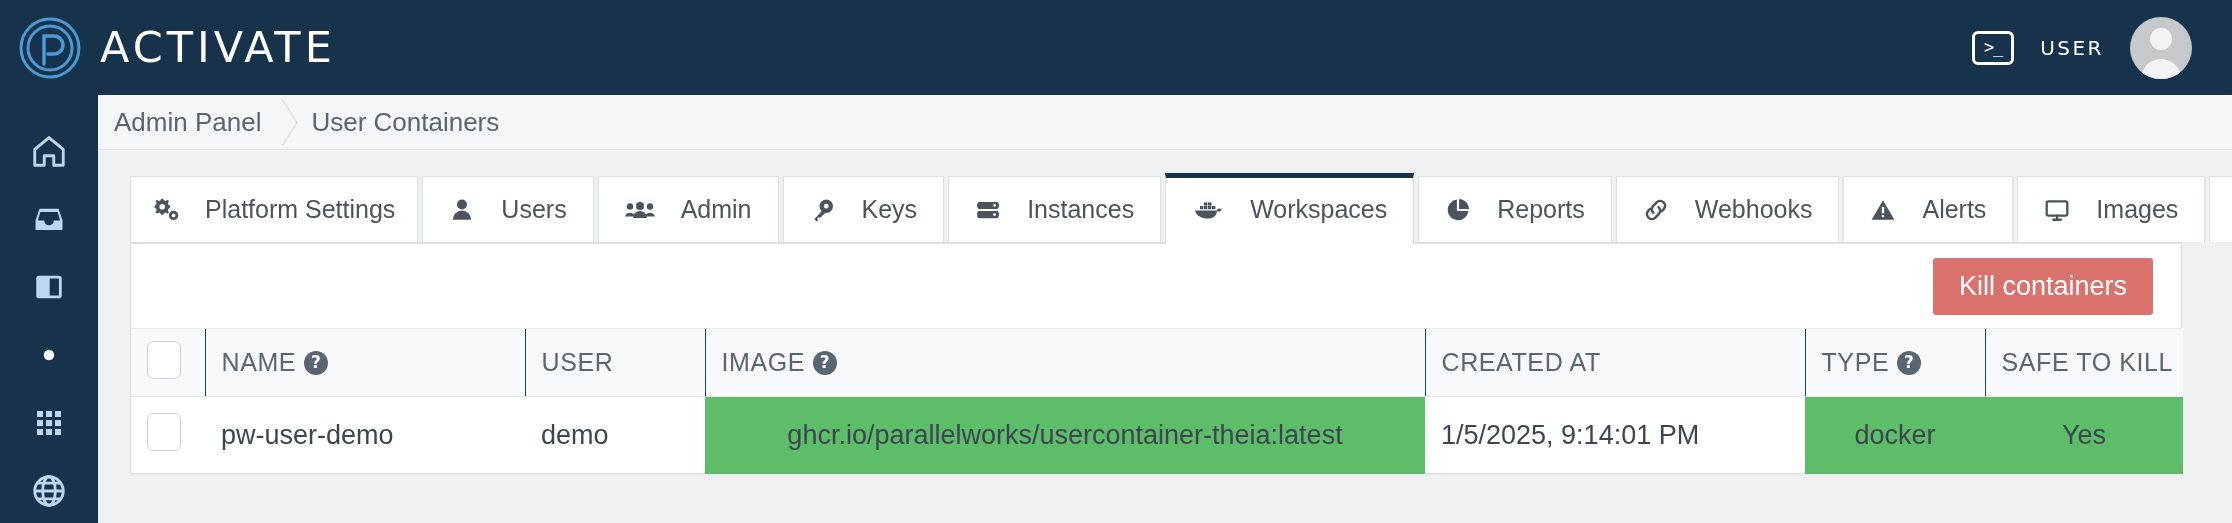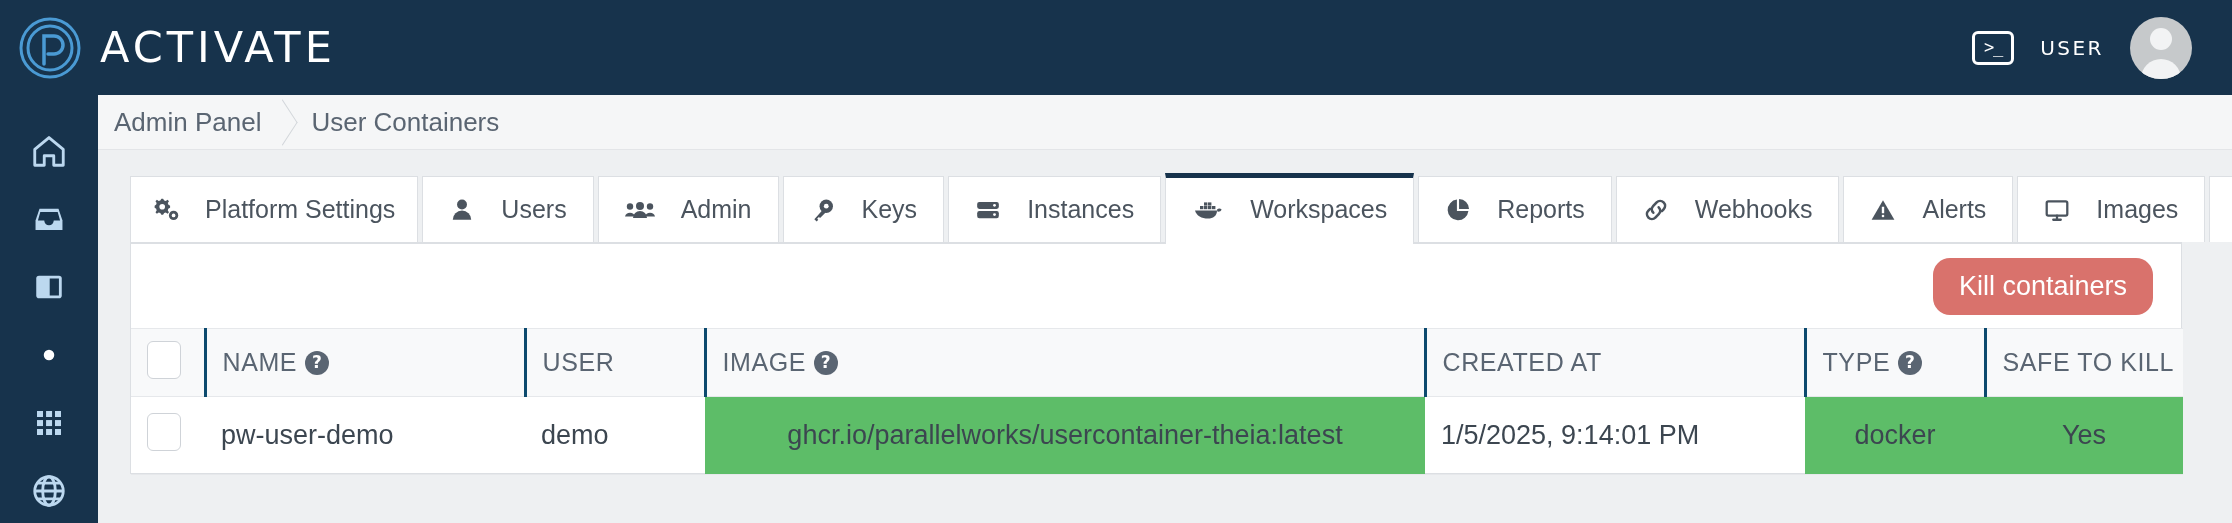--- a/index.html
+++ b/index.html
@@ -240,21 +240,21 @@
     display: flex;
     align-items: center;
     justify-content: flex-end;
     padding-right: 28px;
   }
 
   .kill-btn {
     background: #d9726c;
     color: #ffffff;
     border: none;
-    border-radius: 17px;
+    border-radius: 3px;
     font-size: 27px;
     padding: 13px 26px;
     cursor: pointer;
     font-family: "Liberation Sans", sans-serif;
   }
 
   table.ct {
     width: 2052px;
     border-collapse: collapse;
     table-layout: fixed;
@@ -262,21 +262,21 @@
 
   table.ct thead th {
     background: #f8f9fa;
     color: #5a6572;
     font-size: 25px;
     font-weight: 400;
     letter-spacing: 0.6px;
     text-align: left;
     height: 68px;
     padding: 0 16px;
-    border-left: 3px solid #0c4a6e;
+    border-left: 1px solid #0c4a6e;
     border-top: 1px solid #e6e8eb;
     border-bottom: 1px solid #e6e8eb;
     vertical-align: middle;
     white-space: nowrap;
   }
   table.ct thead th:first-child { border-left: none; }
 
   table.ct tbody td {
     height: 66px;
     padding: 16px 16px;

